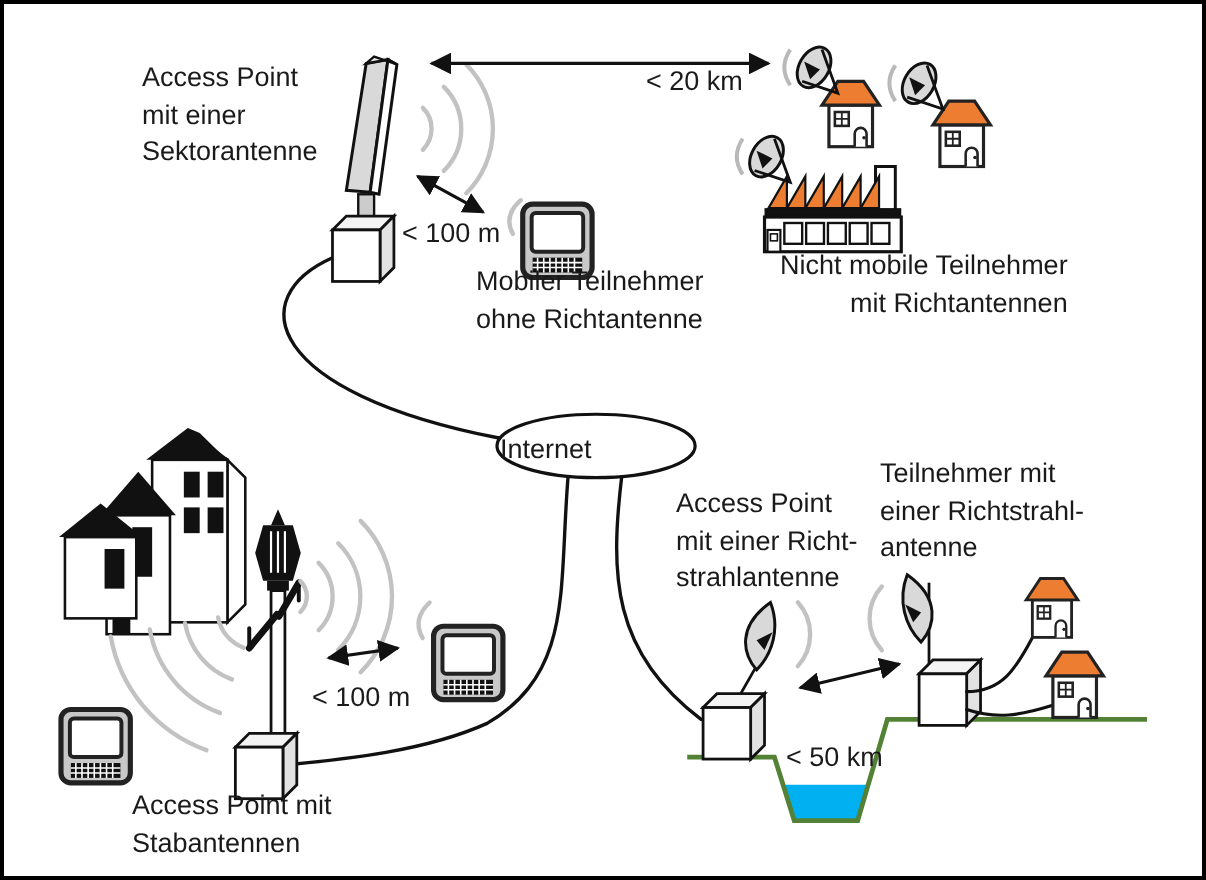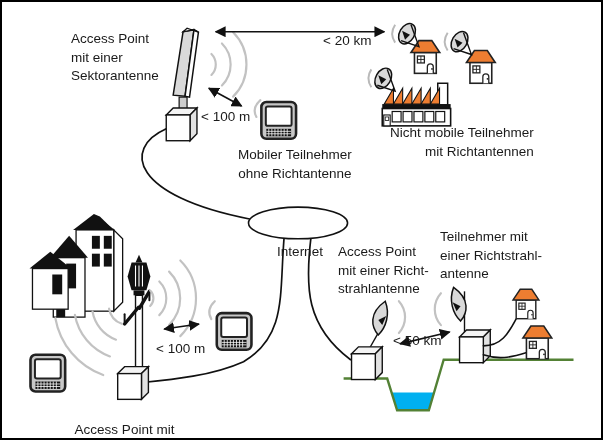--- a/index.html
+++ b/index.html
@@ -14,21 +14,21 @@
   }
   .art{position:absolute;left:0;top:0;}
   .lbl{
     position:absolute;
     font-size:13.5px;
     line-height:18.5px;
     color:#1a1a1a;
     white-space:pre-line;
     pointer-events:none;
   }
-  .lbl.center{text-align:center;margin-top:27px;}
+  .lbl.center{text-align:left;}
 </style>
 </head>
 <body>
 
 <div class="canvas">
 
   <svg class="art" width="599" height="436" viewBox="0 0 603 440">
     <defs>
       <marker id="arw" viewBox="0 0 10 10" refX="9" refY="5" markerWidth="11" markerHeight="11" markerUnits="userSpaceOnUse" orient="auto-start-reverse">
         <path d="M0,0 L10,5 L0,10 Z" fill="#111"></path>
@@ -215,36 +215,36 @@
   </svg>
 
   <div class="lbl" style="left:69px;top:28px;">Access Point
 mit einer
 Sektorantenne</div>
 
   <div class="lbl" style="left:321px;top:30px;">&lt; 20 km</div>
 
   <div class="lbl" style="left:199px;top:106px;">&lt; 100 m</div>
 
-  <div class="lbl" style="left:236px;top:144px;text-align:center;">Mobiler Teilnehmer
+  <div class="lbl" style="left:236px;top:130px;">Mobiler Teilnehmer
 ohne Richtantenne</div>
 
   <div class="lbl" style="left:388px;top:122px;text-align:right;">Nicht mobile Teilnehmer
 mit Richtantennen</div>
 
   <div class="lbl center" style="left:248px;top:214px;width:100px;">Internet</div>
 
-  <div class="lbl center" style="left:40px;top:392px;width:165px;">Access Point mit
+  <div class="lbl center" style="left:64px;top:392px;width:165px;">Access Point mit
 Stabantennen</div>
 
   <div class="lbl" style="left:154px;top:338px;">&lt; 100 m</div>
 
   <div class="lbl" style="left:336px;top:241px;">Access Point
 mit einer Richt-
 strahlantenne</div>
 
   <div class="lbl" style="left:438px;top:226px;">Teilnehmer mit
 einer Richtstrahl-
 antenne</div>
 
-  <div class="lbl" style="left:391px;top:330px;">&lt; 50 km</div>
+  <div class="lbl" style="left:391px;top:368px;">&lt; 50 km</div>
 
 </div>
 
 </body></html>

